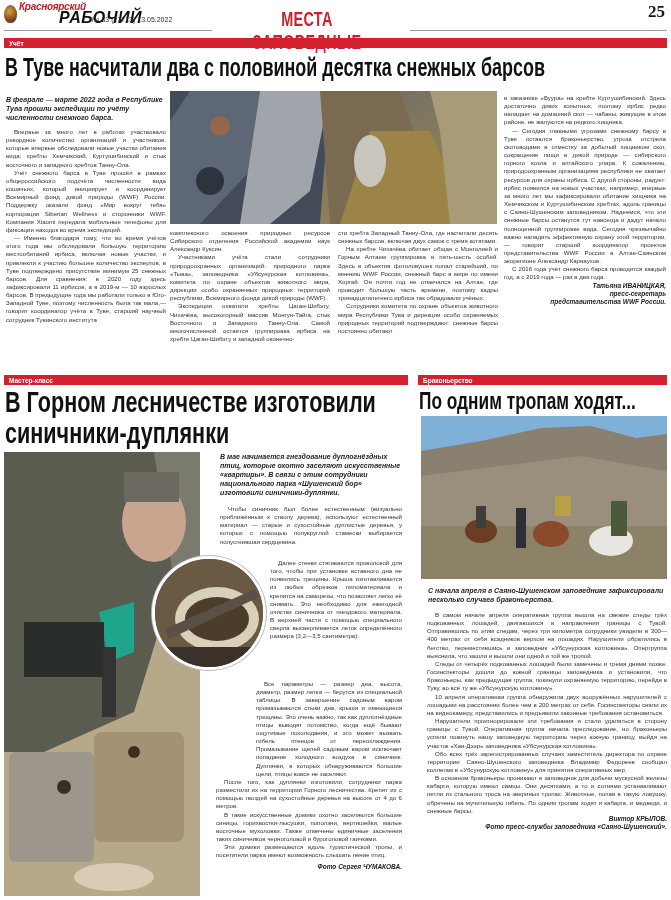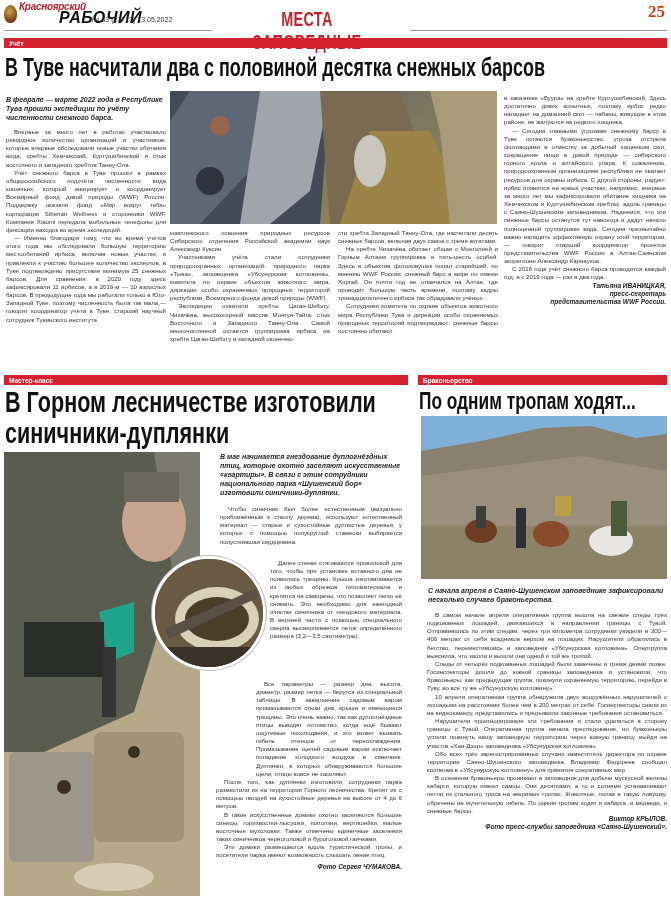--- a/index.html
+++ b/index.html
@@ -8,21 +8,21 @@
 
   .abs { position: absolute; }
 
   
   #masthead { left: 0; top: 0; width: 671px; height: 38px; }
   .logo-emblem { left: 4px; top: 5px; width: 13px; height: 18px; border-radius: 50% 50% 45% 45%; background: radial-gradient(circle at 40% 35%, #c9a33c, #7a3c1e 70%); }
   .logo-top { left: 19px; top: 1px; font: italic bold 10px "Liberation Sans", sans-serif; color: #b8242c; letter-spacing: -0.3px; }
   .logo-bottom { left: 18px; top: 9px; font: italic 900 16px "Liberation Sans", sans-serif; color: #111; letter-spacing: 0.5px; transform: scaleY(1.05); padding-left: 41px; }
   .issue-info { left: 92px; top: 16px; font: 7px "Liberation Sans", sans-serif; color: #333; }
   .rubric-title { left: 212px; top: 8px; width: 190px; text-align: center; font: bold 20px "Liberation Sans", sans-serif; color: #c42330; transform: scaleX(0.72); transform-origin: center; letter-spacing: 0.5px; }
-  .page-num { right: 6px; top: 2px; font: bold 17px "Liberation Serif", serif; color: #c2410c; }
+  .page-num { right: 6px; top: 2px; font: bold 17px "Liberation Serif", serif; color: #0f172a; }
   .hdr-line-l { left: 4px; top: 30px; width: 208px; height: 1px; background: #9a9a9a; }
   .hdr-line-r { left: 410px; top: 30px; width: 257px; height: 1px; background: #9a9a9a; }
 
   .red-bar { height: 10px; background: #d5202f; color: #fff; font: bold 6.5px "Liberation Sans", sans-serif; padding: 1.5px 0 0 5px; }
 
   .headline { font-family: "Liberation Sans", sans-serif; font-weight: 900; color: #111; transform-origin: left top; white-space: nowrap; }
 
   .lead { font: italic bold 7px/9px "Liberation Sans", sans-serif; color: #222; }
   .body-text { font: 6.1px/8.15px "Liberation Sans", sans-serif; color: #333; text-align: justify; }
   .body-text p { text-indent: 8px; }

